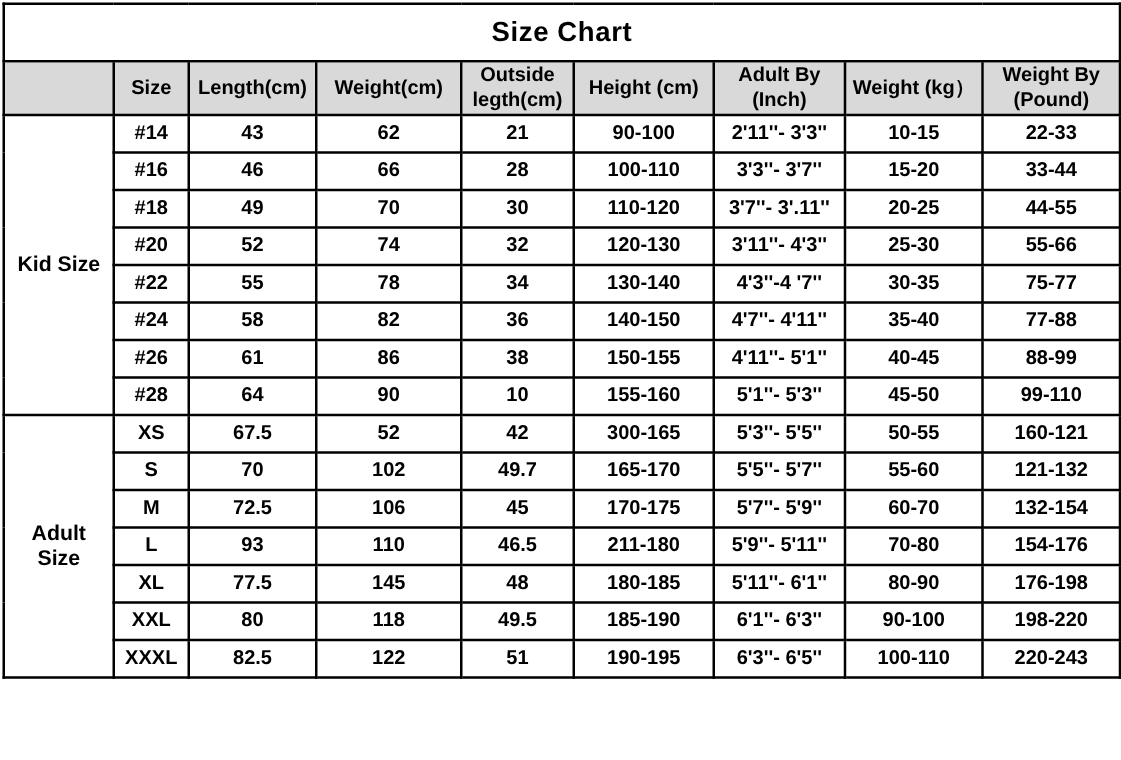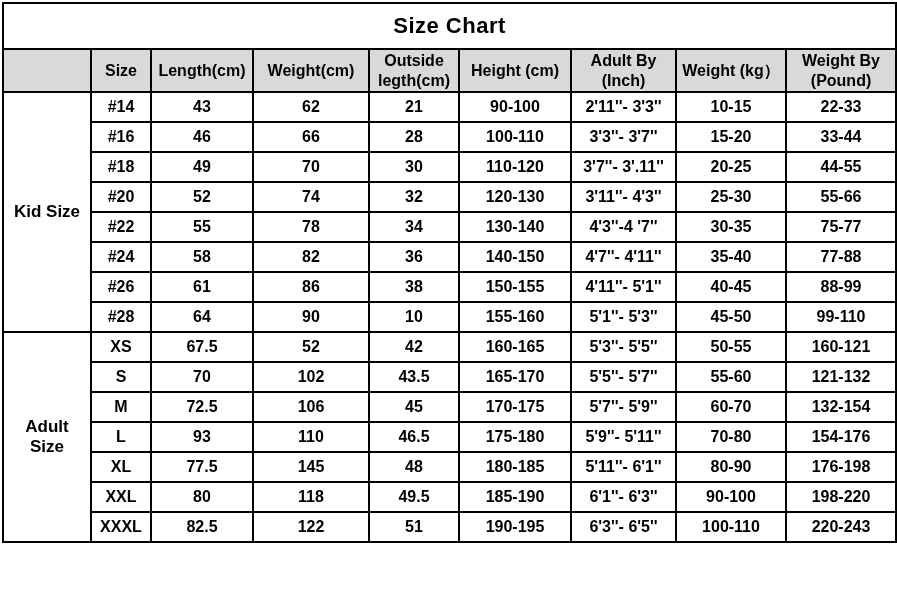--- a/index.html
+++ b/index.html
@@ -160,51 +160,51 @@
         <td>5'1''- 5'3''</td>
         <td>45-50</td>
         <td>99-110</td>
       </tr>
       <tr>
         <td rowspan="7" class="group-label">Adult Size</td>
         <td>XS</td>
         <td>67.5</td>
         <td>52</td>
         <td>42</td>
-        <td>160-165</td>
+        <td>300-165</td>
         <td>5'3''- 5'5''</td>
         <td>50-55</td>
         <td>160-121</td>
       </tr>
       <tr>
         <td>S</td>
         <td>70</td>
         <td>102</td>
-        <td>43.5</td>
+        <td>49.7</td>
         <td>165-170</td>
         <td>5'5''- 5'7''</td>
         <td>55-60</td>
         <td>121-132</td>
       </tr>
       <tr>
         <td>M</td>
         <td>72.5</td>
         <td>106</td>
         <td>45</td>
         <td>170-175</td>
         <td>5'7''- 5'9''</td>
         <td>60-70</td>
         <td>132-154</td>
       </tr>
       <tr>
         <td>L</td>
         <td>93</td>
         <td>110</td>
         <td>46.5</td>
-        <td>175-180</td>
+        <td>211-180</td>
         <td>5'9''- 5'11''</td>
         <td>70-80</td>
         <td>154-176</td>
       </tr>
       <tr>
         <td>XL</td>
         <td>77.5</td>
         <td>145</td>
         <td>48</td>
         <td>180-185</td>

